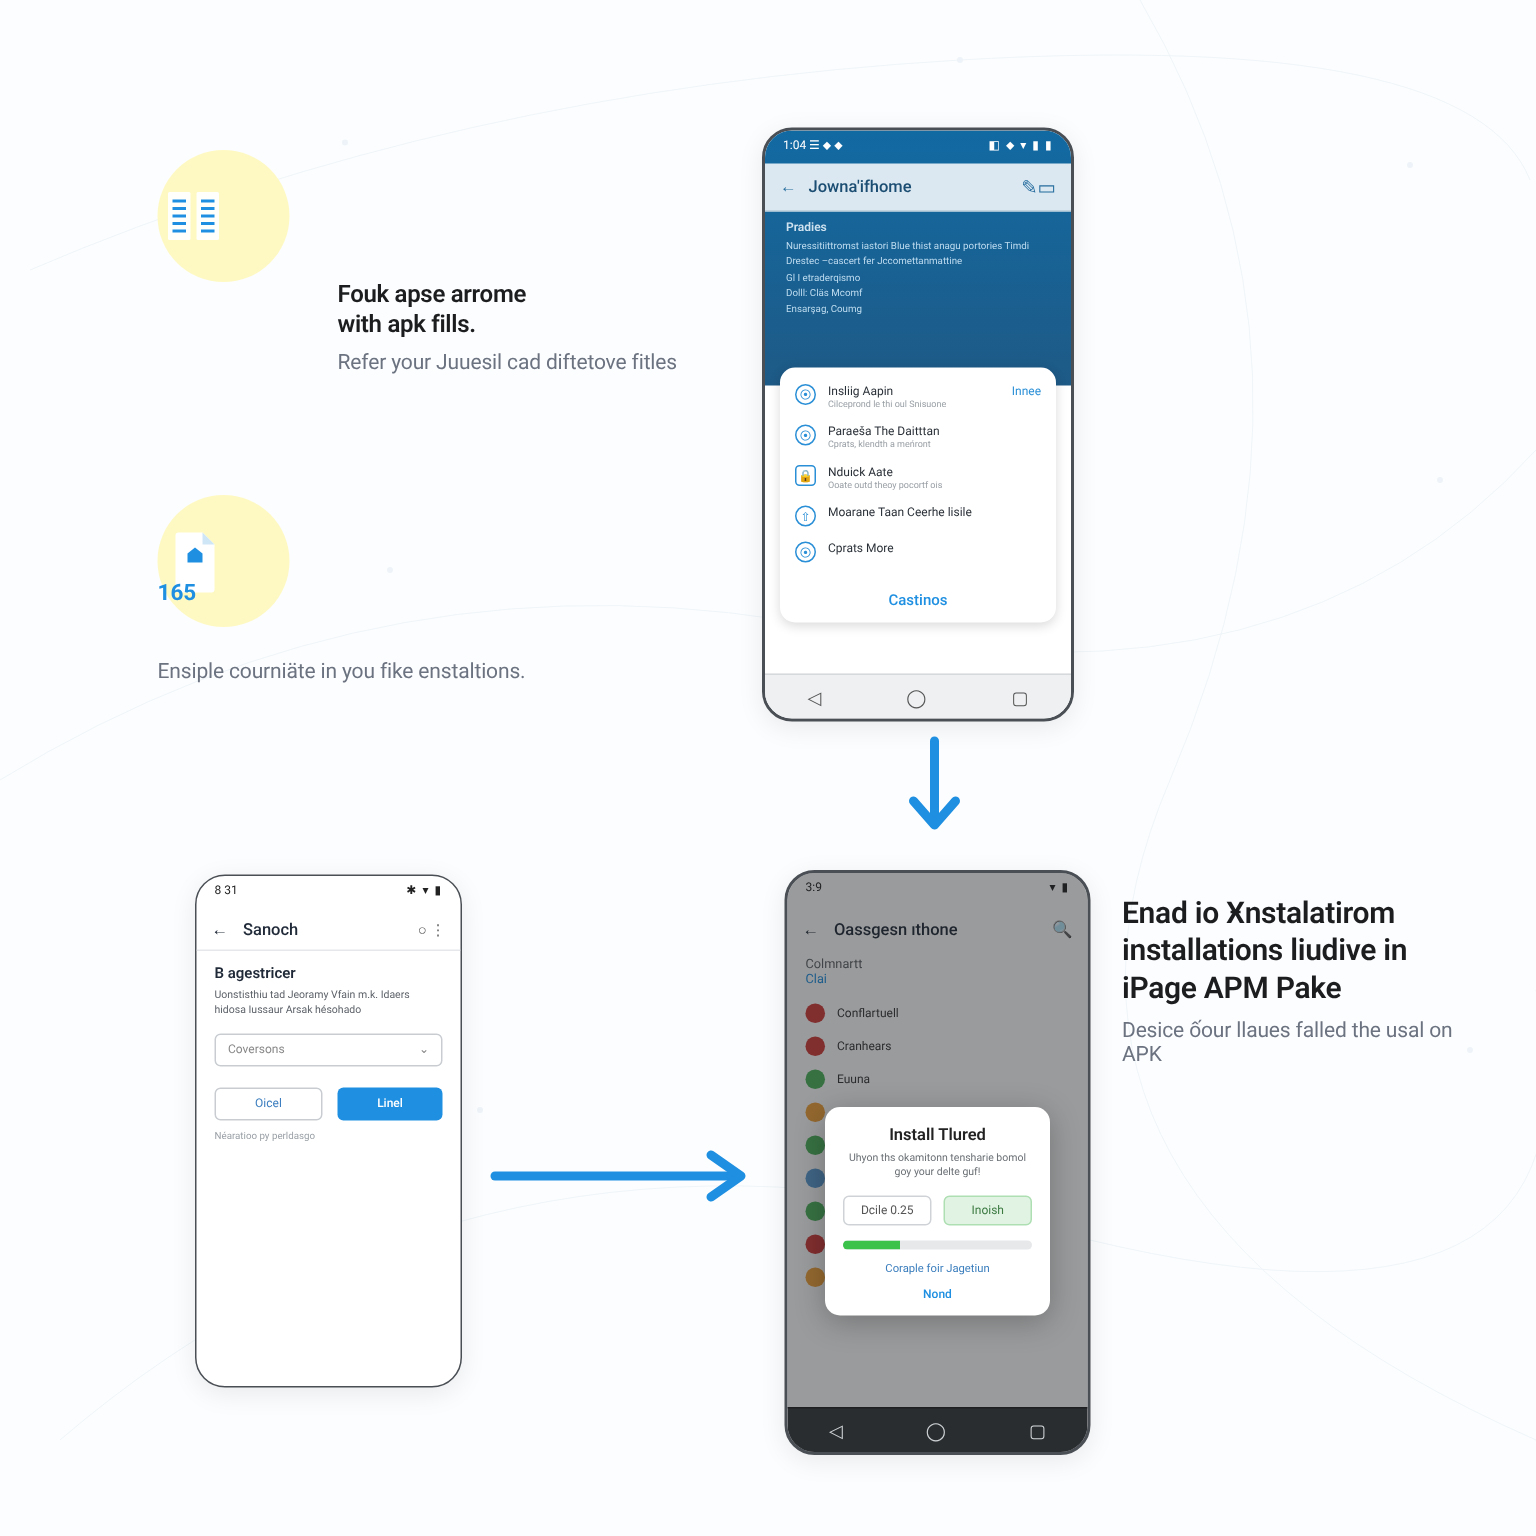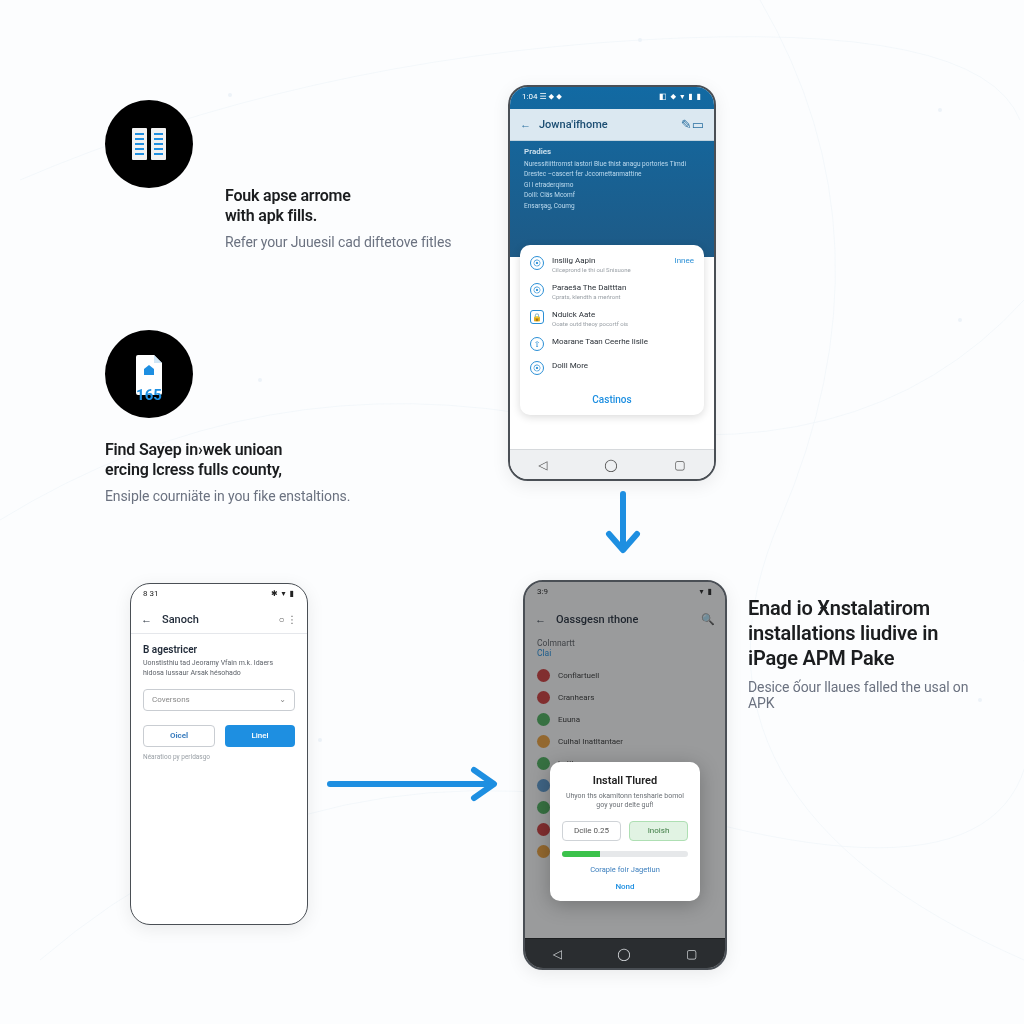--- a/index.html
+++ b/index.html
@@ -11,21 +11,21 @@
     position: relative;
     overflow: hidden;
     color: #1f2937;
   }
   .bg-lines svg { position:absolute; inset:0; width:1024px; height:1024px; opacity:0.15; }
   
   .step1 { position:absolute; left:105px; top:100px; width:320px; }
   .step2 { position:absolute; left:105px; top:330px; width:320px; }
   .icon-circle {
     width:88px; height:88px; border-radius:50%;
-    background:#000000; display:flex; align-items:center; justify-content:center;
+    background:#fef9c3; display:flex; align-items:center; 
     color:#fff;
   }
   .step-title { font-size:16px; font-weight:600; color:#1b1d1f; line-height:1.25; margin-top:6px; letter-spacing:-0.2px; }
   .step-sub  { font-size:14px; color:#6b7280; margin-top:8px; letter-spacing:-0.1px; }
   .step1 .text { position:absolute; left:120px; top:80px; width:280px; }
   .step2 .text { margin-top:22px; }
 
   
   .step4 { position:absolute; left:748px; top:590px; width:230px; }
   .step4 .step-title { font-size:20px; }
@@ -71,34 +71,34 @@
   
   #phone2 { left:130px; top:583px; width:178px; height:342px; border-width:1.5px; }
   #phone2 .toolbar { height:28px; display:flex; align-items:center; padding:0 10px; gap:10px; font-size:11px; border-bottom:1px solid #e5e7eb; justify-content:space-between; }
   #phone2 .toolbar .left { display:flex; align-items:center; gap:10px; }
   #phone2 .card { padding:10px 12px; }
   #phone2 .lbl { font-size:10px; font-weight:600; margin-bottom:4px; }
   #phone2 .desc { font-size:7px; color:#5e636a; line-height:1.4; margin-bottom:10px; }
   #phone2 .select { border:1px solid #c9cdd2; border-radius:4px; height:22px; display:flex; align-items:center; justify-content:space-between; padding:0 8px; font-size:8px; color:#888;gap:10px; }
   #phone2 .btns { display:flex; gap:10px; margin-top:14px; }
   #phone2 .btn { flex:1; height:22px; border-radius:4px; font-size:8px; display:flex; align-items:center; justify-content:center; }
-  #phone2 .btn.ghost { border:1px solid #c9cdd2; color:#3c7ebf; font-weight:700; }
+  #phone2 .btn.ghost { border:1px solid #c9cdd2; color:#3c7ebf; font-weight:400; }
   #phone2 .btn.primary { background:#1e8fe1; color:#fff; font-weight:500; }
   #phone2 .foot { font-size:6.5px; color:#9aa0a6; margin-top:6px; }
 
   
   #phone3 { left:523px; top:580px; width:204px; height:390px; }
   #phone3 .overlay-gray { position:absolute; inset:0; background:rgba(30,33,36,0.45); }
   #phone3 .toolbar { height:30px; display:flex; align-items:center; padding:0 10px; font-size:11px; justify-content:space-between; }
   #phone3 .toolbar .left { display:flex; align-items:center; gap:10px; }
   #phone3 .sublabel { display:flex; justify-content:space-between; padding:4px 12px 6px; font-size:8.5px; color:#5d6166;flex-direction:column; }
   #phone3 .list .li { display:flex; align-items:center; gap:8px; padding:4.5px 12px; font-size:8px; color:#333; }
   #phone3 .dot { width:13px; height:13px; border-radius:50%; flex:none; }
   #phone3 .popup {
-    position:absolute; left:25px; right:25px; top:180px;
+    position:absolute; left:25px; right:25px; top:156px;
     background:#fff; border-radius:10px; box-shadow:0 4px 20px rgba(0,0,0,0.25);
     padding:12px 12px 10px;
   }
   #phone3 .ptitle { text-align:center; font-size:11px; font-weight:600; color:#222; }
   #phone3 .pbody { font-size:7px; color:#6b7075; text-align:center; margin:5px 2px 10px; line-height:1.35; }
   #phone3 .pbtns { display:flex; gap:8px; }
   #phone3 .pbtn { flex:1; height:20px; border-radius:4px; font-size:8px; display:flex; align-items:center; justify-content:center; border:1px solid #cfd3d7; color:#555; }
   #phone3 .pbtn.install { background:#e1f3e3; border-color:#aedfb3; color:#3c7a42; }
   #phone3 .prog { height:6px; background:#e6e8ea; border-radius:4px; margin-top:10px; overflow:hidden; }
   #phone3 .prog>div { height:100%; width:30%; background:#3bc24b; }
@@ -170,23 +170,20 @@
 <div class="step2">
   <div class="icon-circle">
     <svg width="50" height="50" viewBox="0 0 50 50">
       <path d="M14 6 h16 l8 8 v30 a2 2 0 0 1 -2 2 h-22 a2 2 0 0 1 -2 -2 v-36 a2 2 0 0 1 2 -2 z" fill="#fff"></path>
       <path d="M30 6 v8 h8 z" fill="#cfe6f6"></path>
       <path d="M20 20 l5 -4 5 4 v6 h-10 z" fill="#1e8fe1"></path>
     </svg>
     <span style="position:absolute; margin-top:42px; font-size:15px; font-weight:700; color:#1e8fe1">165</span>
   </div>
   <div class="text">
-    <div class="step-title">
-      <span>Find Sayep in›wek unioan</span><br><span>ercing lcress fulls county,</span>
-    </div>
     <div class="step-sub">Ensiple courniäte in you fike enstaltions.</div>
   </div>
 </div>
 
 <div class="step4">
   <div class="step-title">
     <span>Enad io Ӿnstalatirom</span><br>
     <span>installations liudive in</span><br>
     <span>iPage APM Pake</span>
   </div>
@@ -228,21 +225,21 @@
     <div class="row">
       <span class="ic" style="border-radius:3px">🔒</span>
       <span class="txt"><span>Nduick Aate</span><small>Ooate outd theoy pocortf ois</small></span>
     </div>
     <div class="row">
       <span class="ic">⇧</span>
       <span class="txt"><span>Moarane Taan Ceerhe lisile</span></span>
     </div>
     <div class="row">
       <span class="ic">⦿</span>
-      <span class="txt"><span>Dolll More</span></span>
+      <span class="txt"><span>Cprats More</span></span>
     </div>
     <div class="cont"><span>Castinos</span></div>
   </div>
   <div class="navbar">
     <span>◁</span>
     <span>◯</span>
     <span>▢</span>
   </div>
 </div>
 

